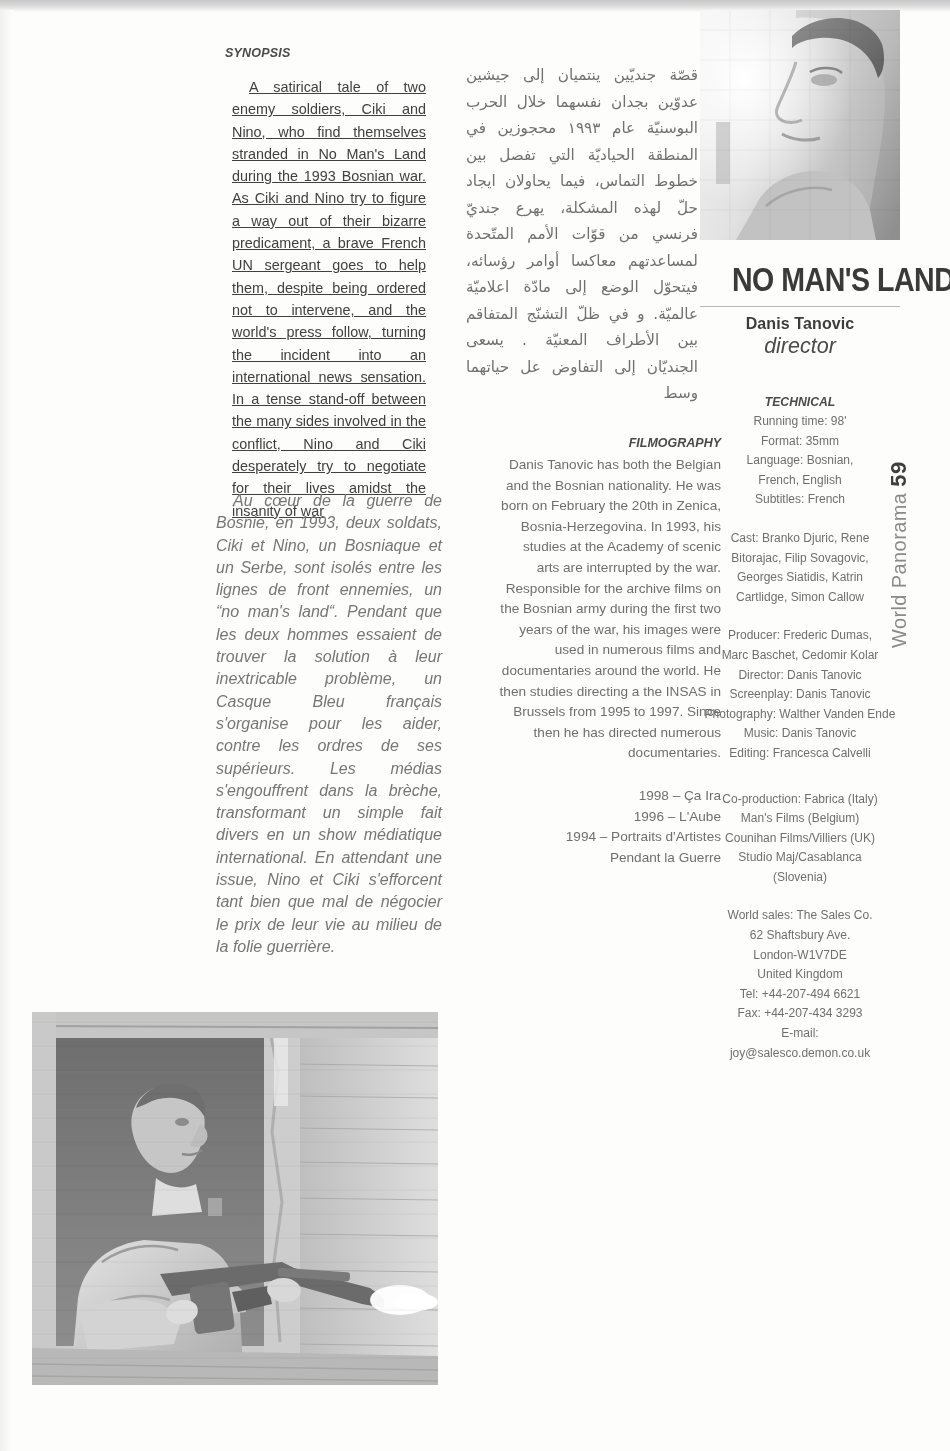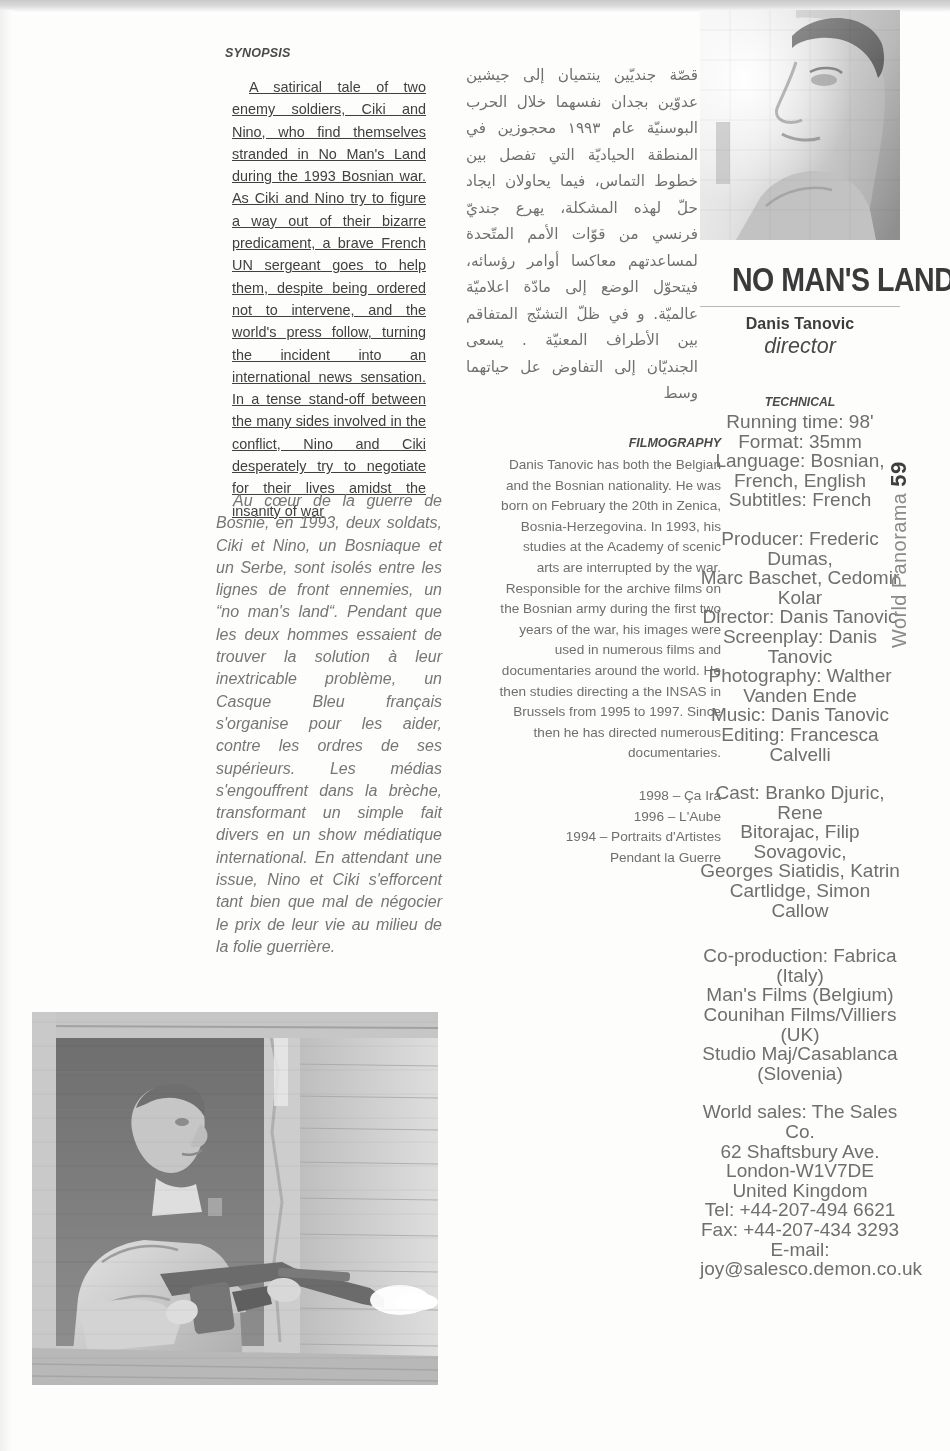--- a/index.html
+++ b/index.html
@@ -157,21 +157,21 @@
     color: #4a4a4a;
   }
   .tech-head {
     font-style: italic;
     font-weight: bold;
     font-size: 12.2px;
     color: #4a4a4a;
     margin: 36px 0 3px 0;
   }
   .rail-block {
-    font-size: 19px;
+    font-size: 12px;
     line-height: 19.6px;
     color: #6f6f6f;
     margin: 0;
   }
   .rail-gap { margin-top: 19px; }
   .rail-gap-lg { margin-top: 26px; }
 
   
   .folio {
     position: absolute;
@@ -293,34 +293,34 @@
     <div class="tech-head">TECHNICAL</div>
     <div class="rail-block">
       <div>Running time: 98'</div>
       <div>Format: 35mm</div>
       <div>Language: Bosnian,</div>
       <div>French, English</div>
       <div>Subtitles: French</div>
     </div>
 
     <div class="rail-block rail-gap">
+      <div>Cast: Branko Djuric, Rene</div>
+      <div>Bitorajac, Filip Sovagovic,</div>
+      <div>Georges Siatidis, Katrin</div>
+      <div>Cartlidge, Simon Callow</div>
+    </div>
+
+    <div class="rail-block rail-gap">
       <div>Producer: Frederic Dumas,</div>
       <div>Marc Baschet, Cedomir Kolar</div>
       <div>Director: Danis Tanovic</div>
       <div>Screenplay: Danis Tanovic</div>
       <div>Photography: Walther Vanden Ende</div>
       <div>Music: Danis Tanovic</div>
       <div>Editing: Francesca Calvelli</div>
-    </div>
-
-    <div class="rail-block rail-gap">
-      <div>Cast: Branko Djuric, Rene</div>
-      <div>Bitorajac, Filip Sovagovic,</div>
-      <div>Georges Siatidis, Katrin</div>
-      <div>Cartlidge, Simon Callow</div>
     </div>
 
 
     <div class="rail-block rail-gap-lg">
       <div>Co-production: Fabrica (Italy)</div>
       <div>Man's Films (Belgium)</div>
       <div>Counihan Films/Villiers (UK)</div>
       <div>Studio Maj/Casablanca</div>
       <div>(Slovenia)</div>
     </div>

